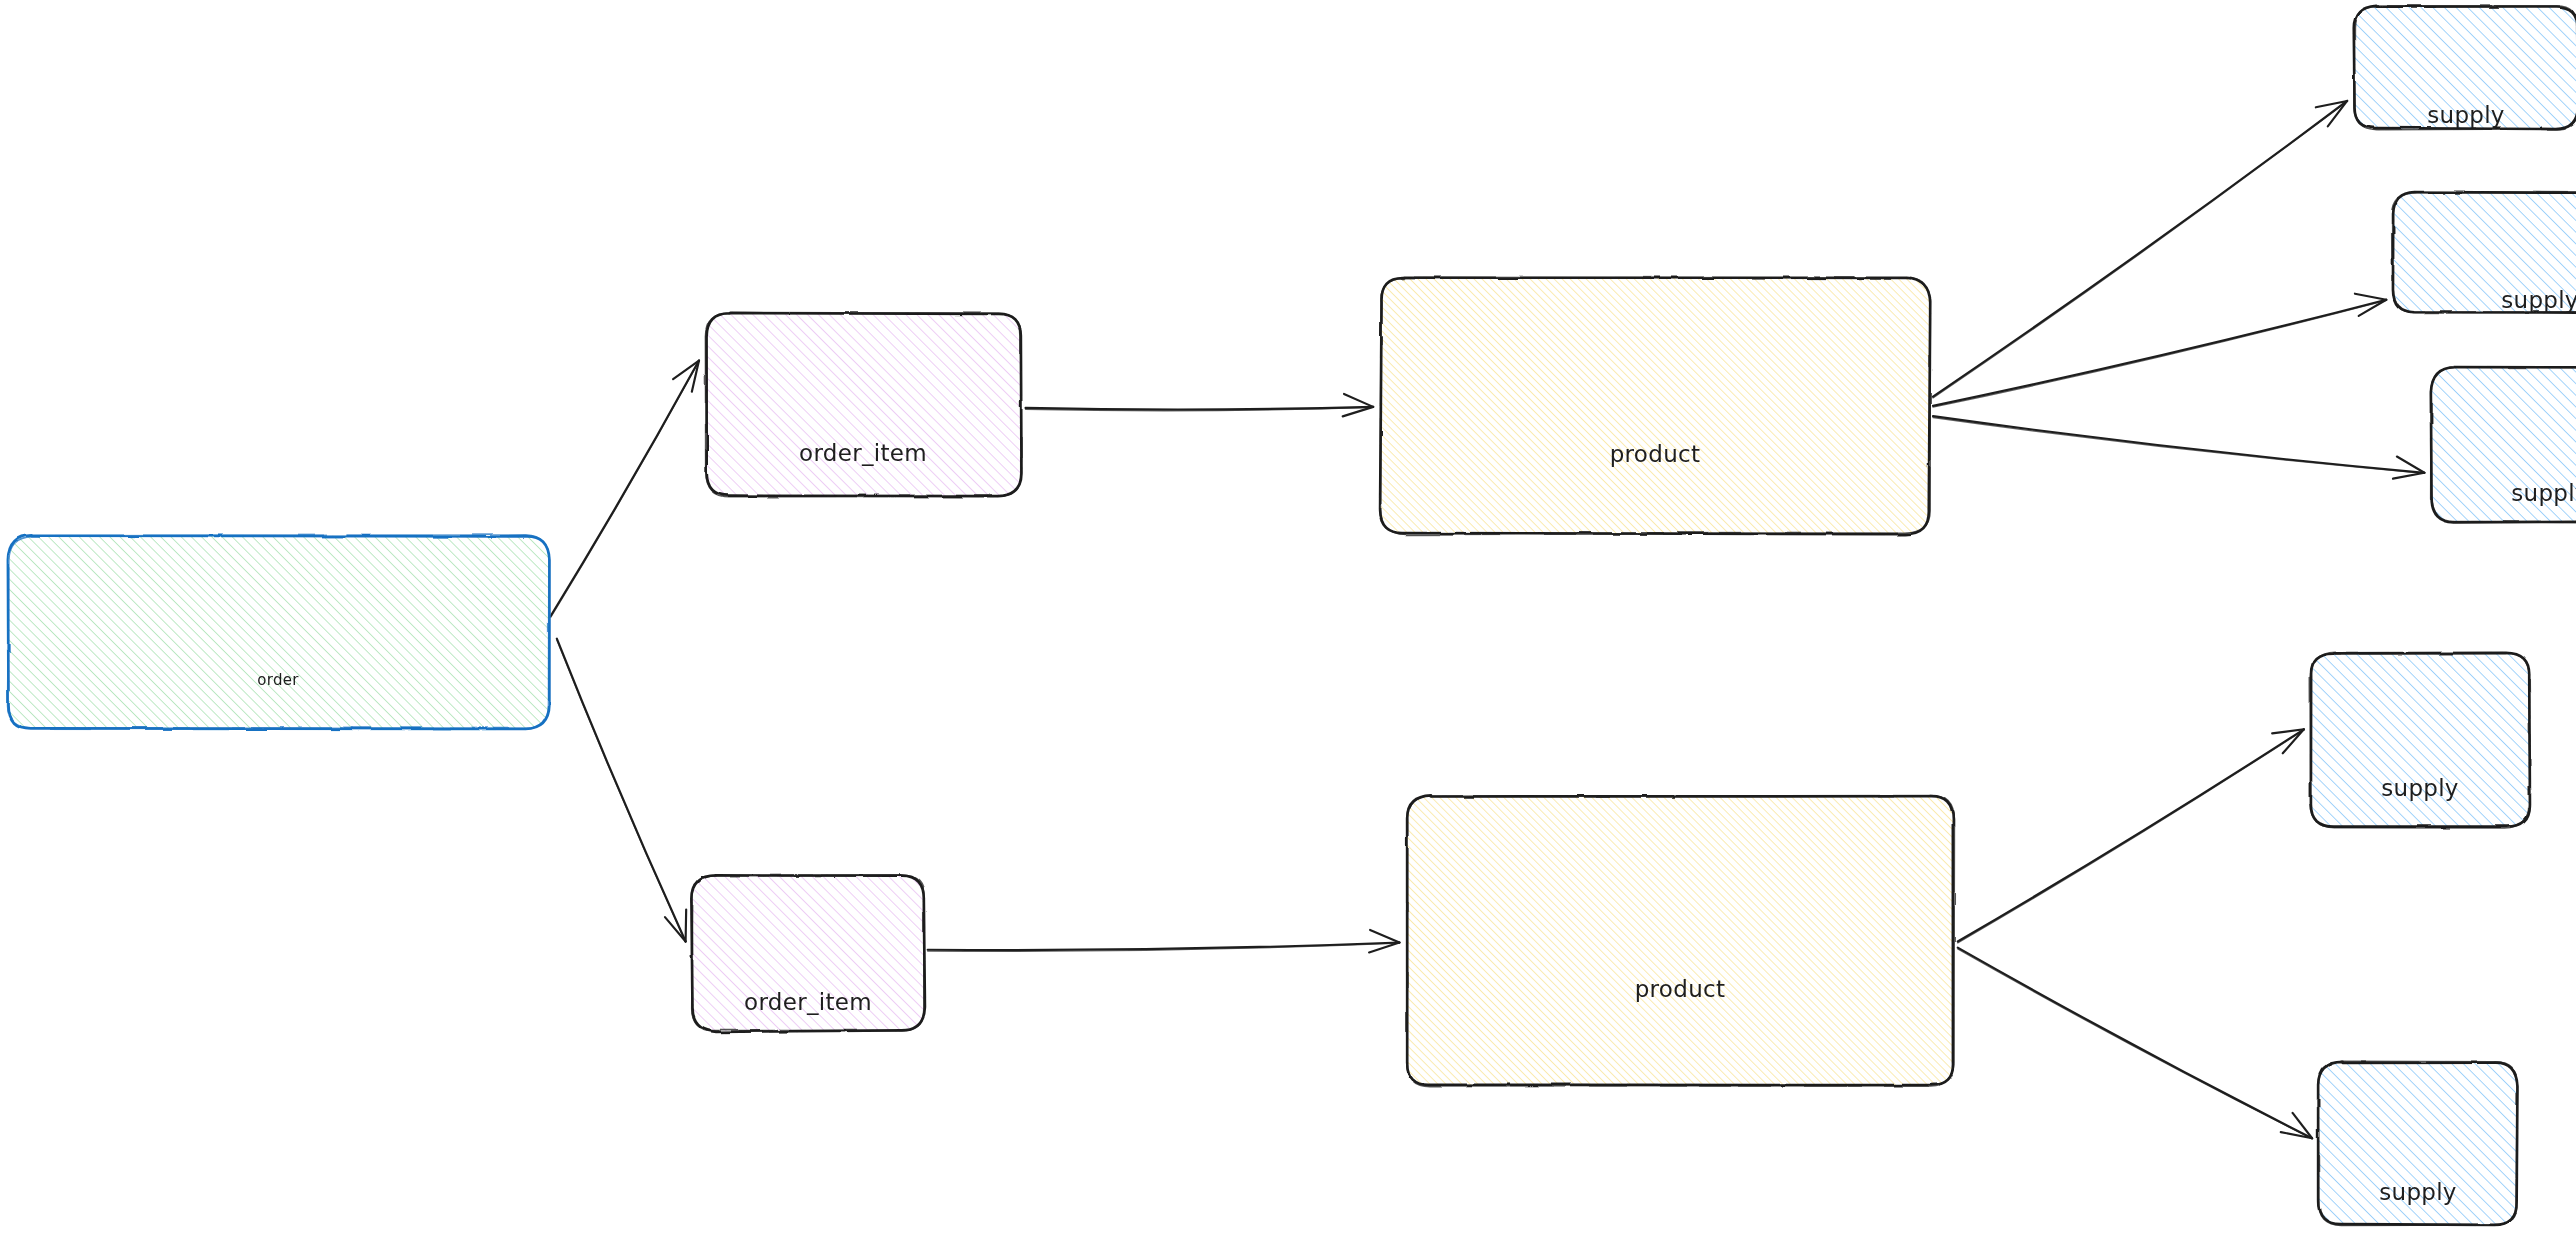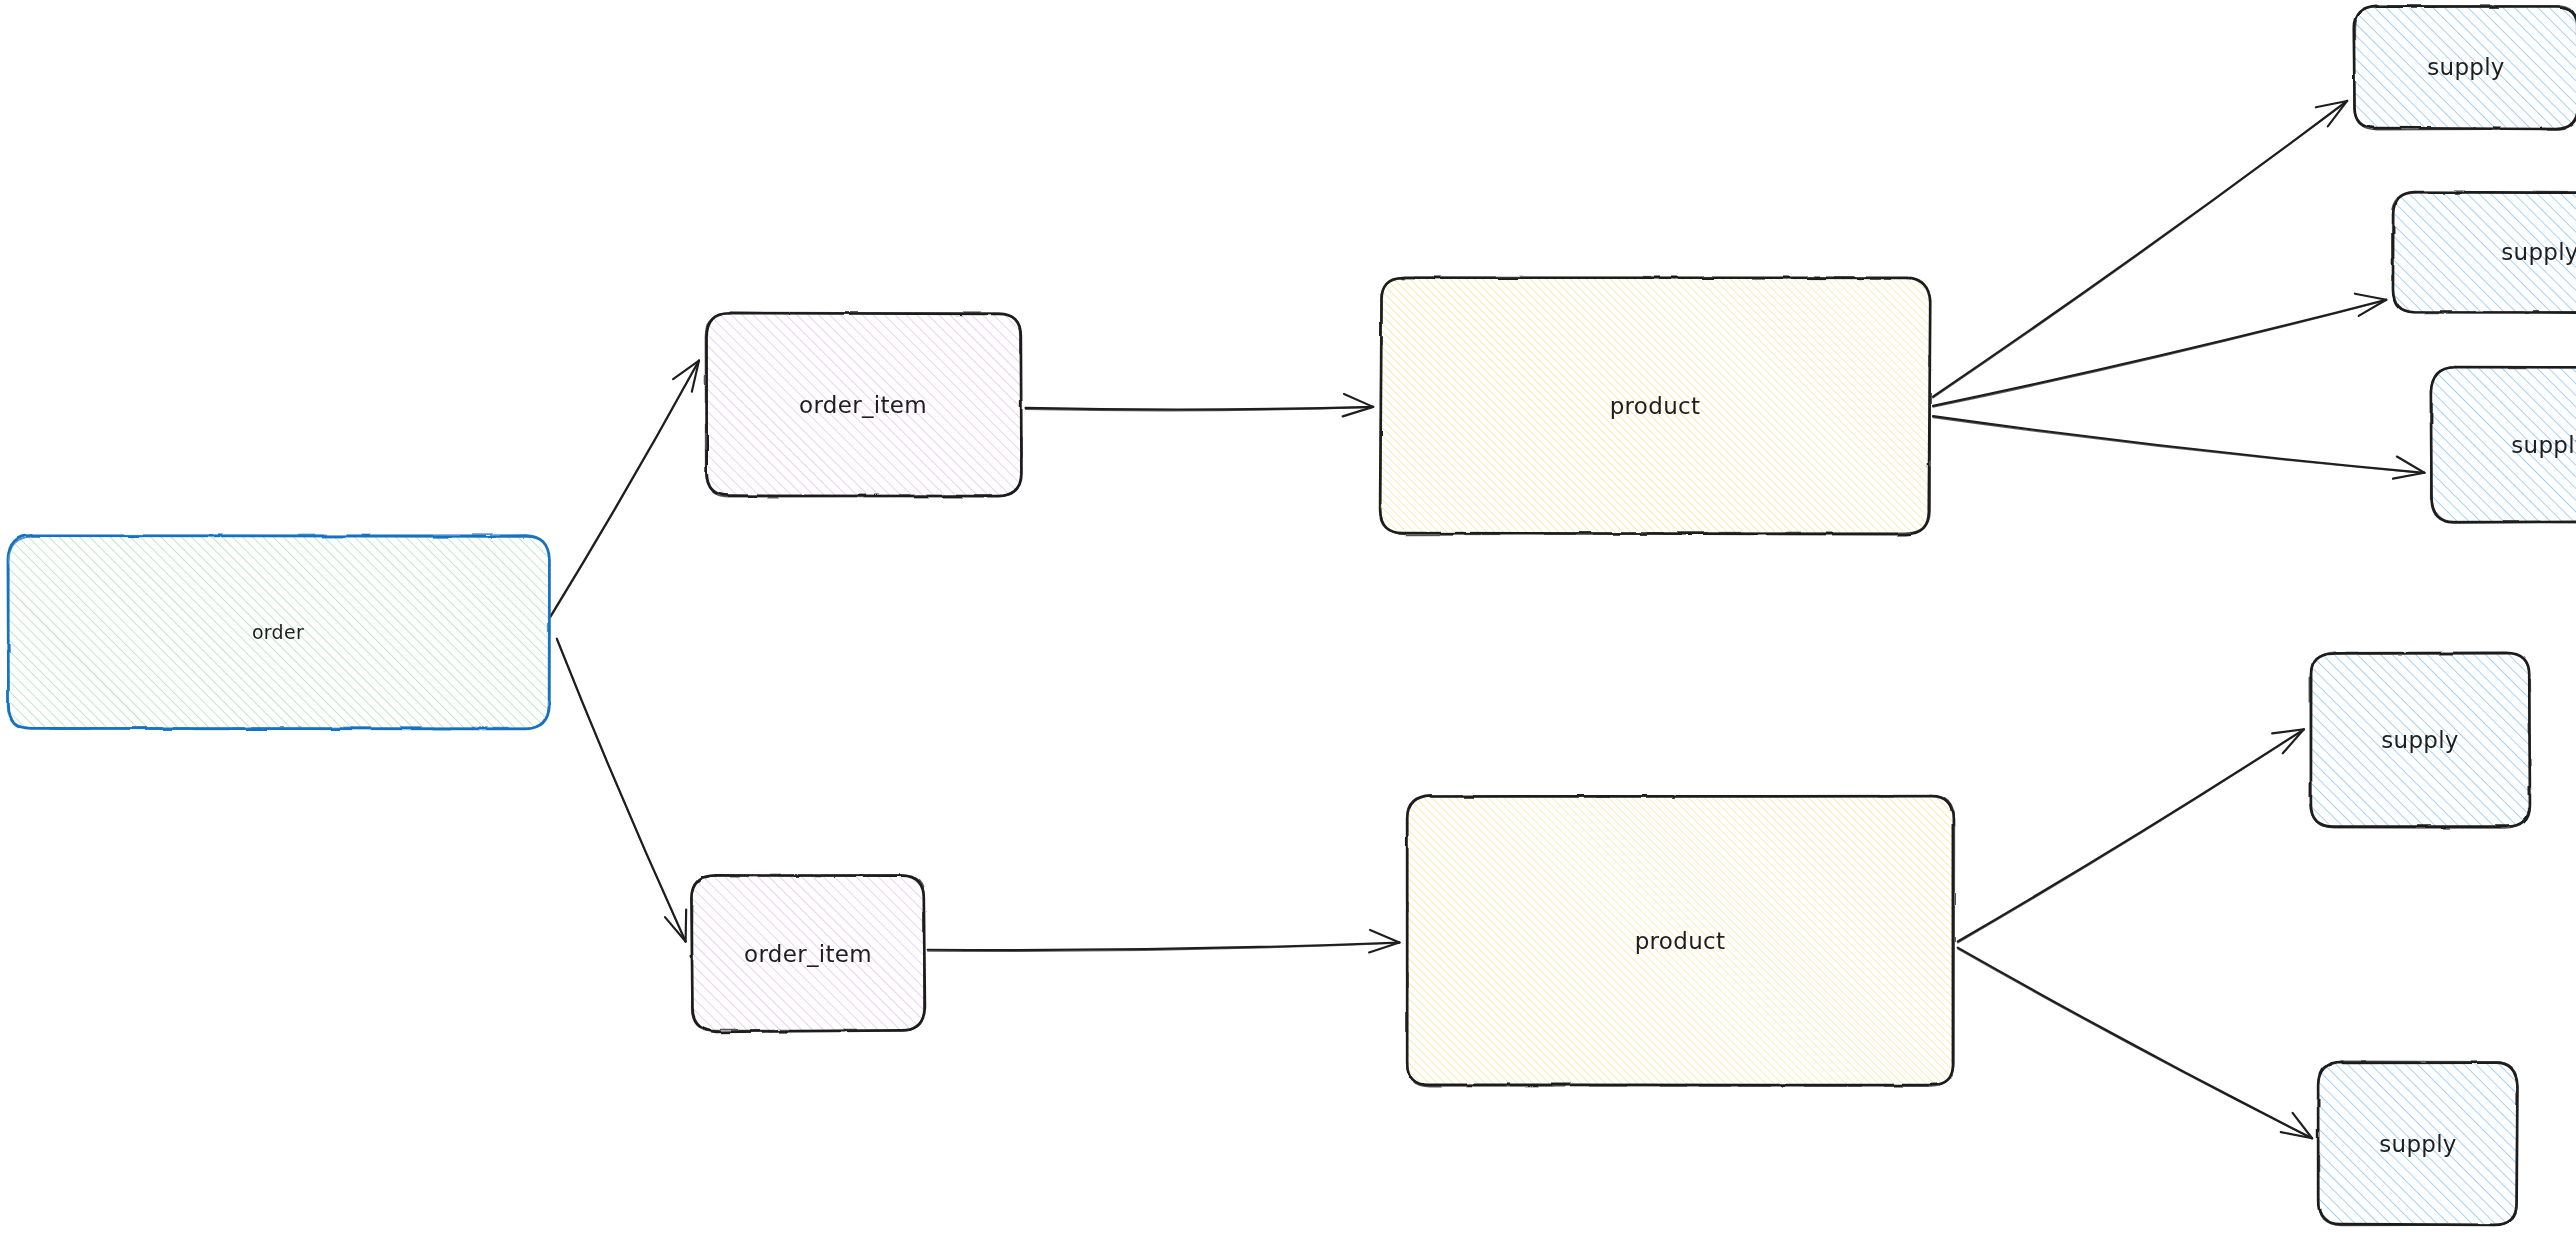--- a/index.html
+++ b/index.html
@@ -24,20 +24,21 @@
   }
   .node-label {
     position: absolute;
     transform: translate(-50%, -50%);
     white-space: nowrap;
     color: #1e1e1e;
     font-family: "DejaVu Sans", sans-serif;
     font-weight: 400;
     letter-spacing: 0.3px;
     pointer-events: none;
+    margin-top: 48px;
   }
 </style>
 </head>
 <body>
 
 <div id="canvas">
   <svg id="diagram-svg" viewBox="0 0 5240 2394" xmlns="http://www.w3.org/2000/svg">
     <defs>
       <pattern id="hatch-green" width="14" height="14" patternTransform="rotate(-45)" patternUnits="userSpaceOnUse">
         <line x1="0" y1="0" x2="0" y2="14" stroke="#40c057" stroke-width="2.4" opacity="0.55"></line>
@@ -165,21 +166,21 @@
         </g>
         <g>
           <path d="M 4546 2062 L 4840 2062 Q 4886 2062 4886 2108 L 4886 2332 Q 4886 2378 4840 2378 L 4546 2378 Q 4500 2378 4500 2332 L 4500 2108 Q 4500 2062 4546 2062 Z" fill="url(#hatch-blue)" stroke="none"></path>
           <path d="M 4547.541206838163 2063.597178651391 L 4840.355772400813 2063.4424911513192 Q 4884.6948349000395 2060.8003037454564 4886.735812188283 2109.2263008130835 L 4885.141416168558 2333.312427617476 Q 4886.746767045161 2379.591962052878 4839.572123718807 2378.127909851879 L 4546.246098328496 2376.7161422730965 Q 4498.588432407467 2378.594961358139 4499.764185333887 2330.6489540101256 L 4499.749677372607 2107.010115433023 Q 4499.63756151257 2061.909994507539 4547.3597320570425 2061.7404998785537 Z" fill="none" stroke="#1e1e1e" stroke-width="5.2" stroke-linecap="round" stroke-linejoin="round" opacity="1" filter="url(#rough)"></path>
           <path d="M 4544.416067504891 2060.9873139264932 L 4840.784527589001 2061.7604003912584 Q 4885.158660889025 2060.8346802713513 4886.313322258887 2108.2959922799355 L 4884.737004852452 2332.146437931874 Q 4885.771860123319 2378.985701371443 4839.4764286046275 2378.407103348713 L 4544.56393165596 2379.405873586147 Q 4498.91147918725 2378.3676560411077 4500.467837143908 2330.61633720408 L 4499.452062702669 2108.1503898628757 Q 4501.47727890158 2060.62849655162 4545.225283146289 2062.147238541463 Z" fill="none" stroke="#1e1e1e" stroke-width="3.4" stroke-linecap="round" stroke-linejoin="round" opacity="0.75" filter="url(#rough2)"></path>
         </g>
       </g>
   </svg>
 
   <div id="label-layer">
-      <div class="node-label" style="left: 278px; top: 632px; font-size: 19px;">order</div>
+      <div class="node-label" style="left: 278px; top: 632px; font-size: 15px;">order</div>
       <div class="node-label" style="left: 863px; top: 405px; font-size: 23px;">order_item</div>
       <div class="node-label" style="left: 808px; top: 954px; font-size: 23px;">order_item</div>
       <div class="node-label" style="left: 1655px; top: 406px; font-size: 23px;">product</div>
       <div class="node-label" style="left: 1680px; top: 941px; font-size: 23px;">product</div>
       <div class="node-label" style="left: 2466px; top: 67px; font-size: 23px;">supply</div>
       <div class="node-label" style="left: 2540px; top: 252px; font-size: 23px;">supply</div>
       <div class="node-label" style="left: 2550px; top: 445px; font-size: 23px;">supply</div>
       <div class="node-label" style="left: 2420px; top: 740px; font-size: 23px;">supply</div>
       <div class="node-label" style="left: 2418px; top: 1144px; font-size: 23px;">supply</div>
     </div>

